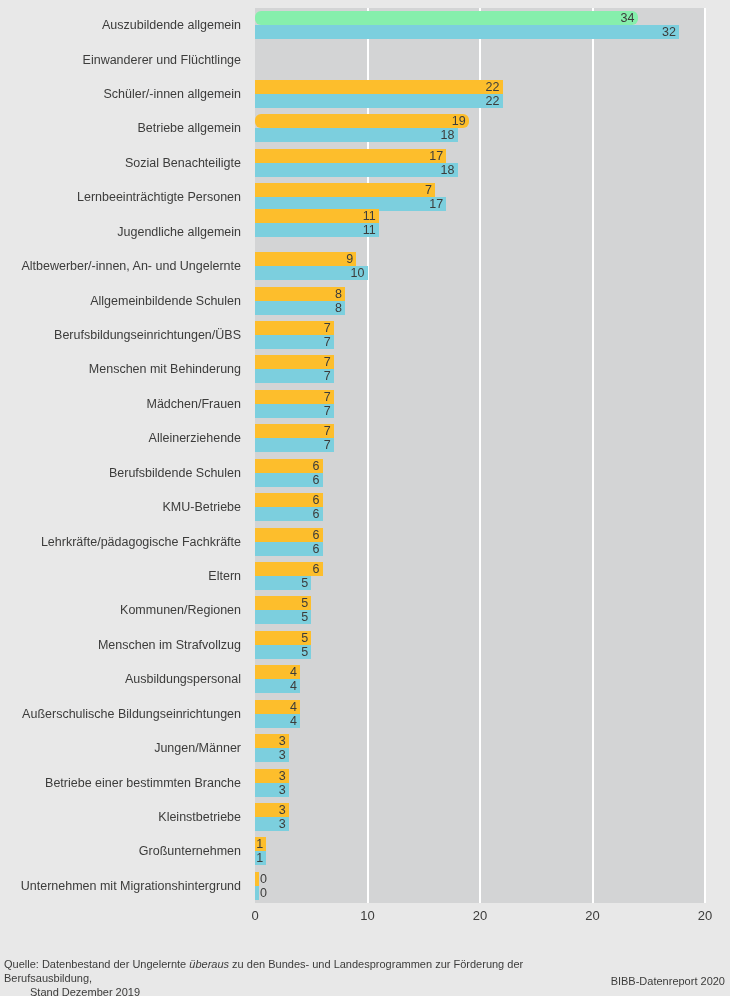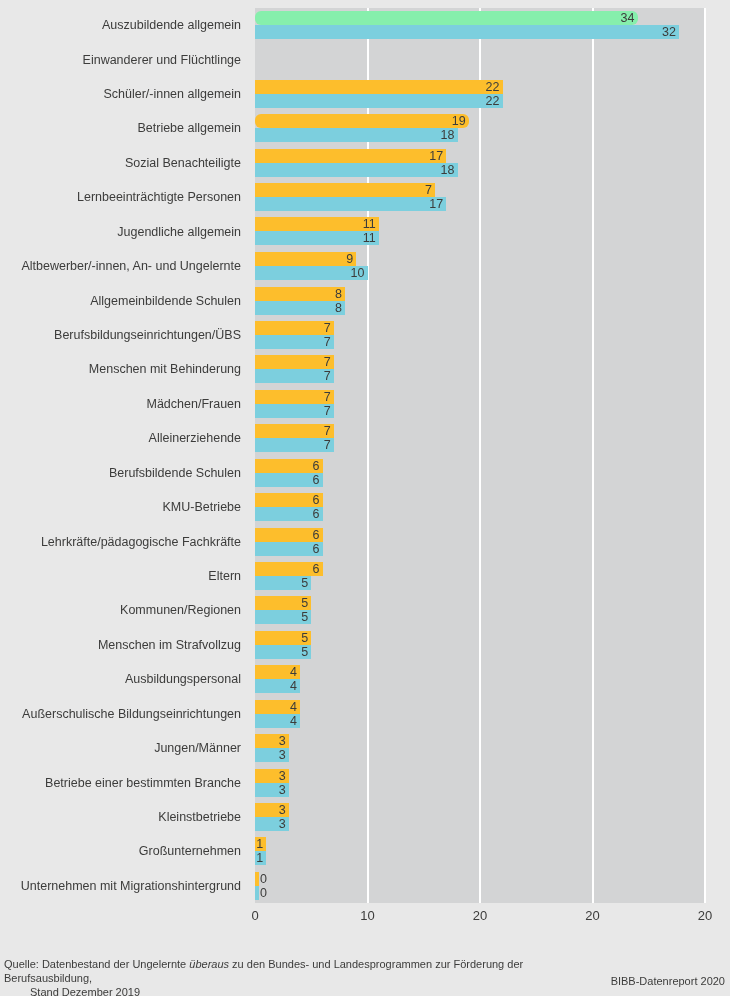--- a/index.html
+++ b/index.html
@@ -188,21 +188,21 @@
         </div>
       </div>
       <div class="row" style="top: 175.327px;">
         <div class="bar y2019" style="width: 180px; background: rgb(253, 190, 44);">
           <span class="bar-label">7</span>
         </div>
         <div class="bar y2018" style="width: 191.25px; background: rgb(124, 207, 222);">
           <span class="bar-label">17</span>
         </div>
       </div>
-      <div class="row" style="top: 209px;">
+      <div class="row" style="top: 201px;">
         <div class="bar y2019" style="width: 123.75px; background: rgb(253, 190, 44);">
           <span class="bar-label">11</span>
         </div>
         <div class="bar y2018" style="width: 123.75px; background: rgb(124, 207, 222);">
           <span class="bar-label">11</span>
         </div>
       </div>
       <div class="row" style="top: 244.173px;">
         <div class="bar y2019" style="width: 101.25px; background: rgb(253, 190, 44);">
           <span class="bar-label">9</span>

